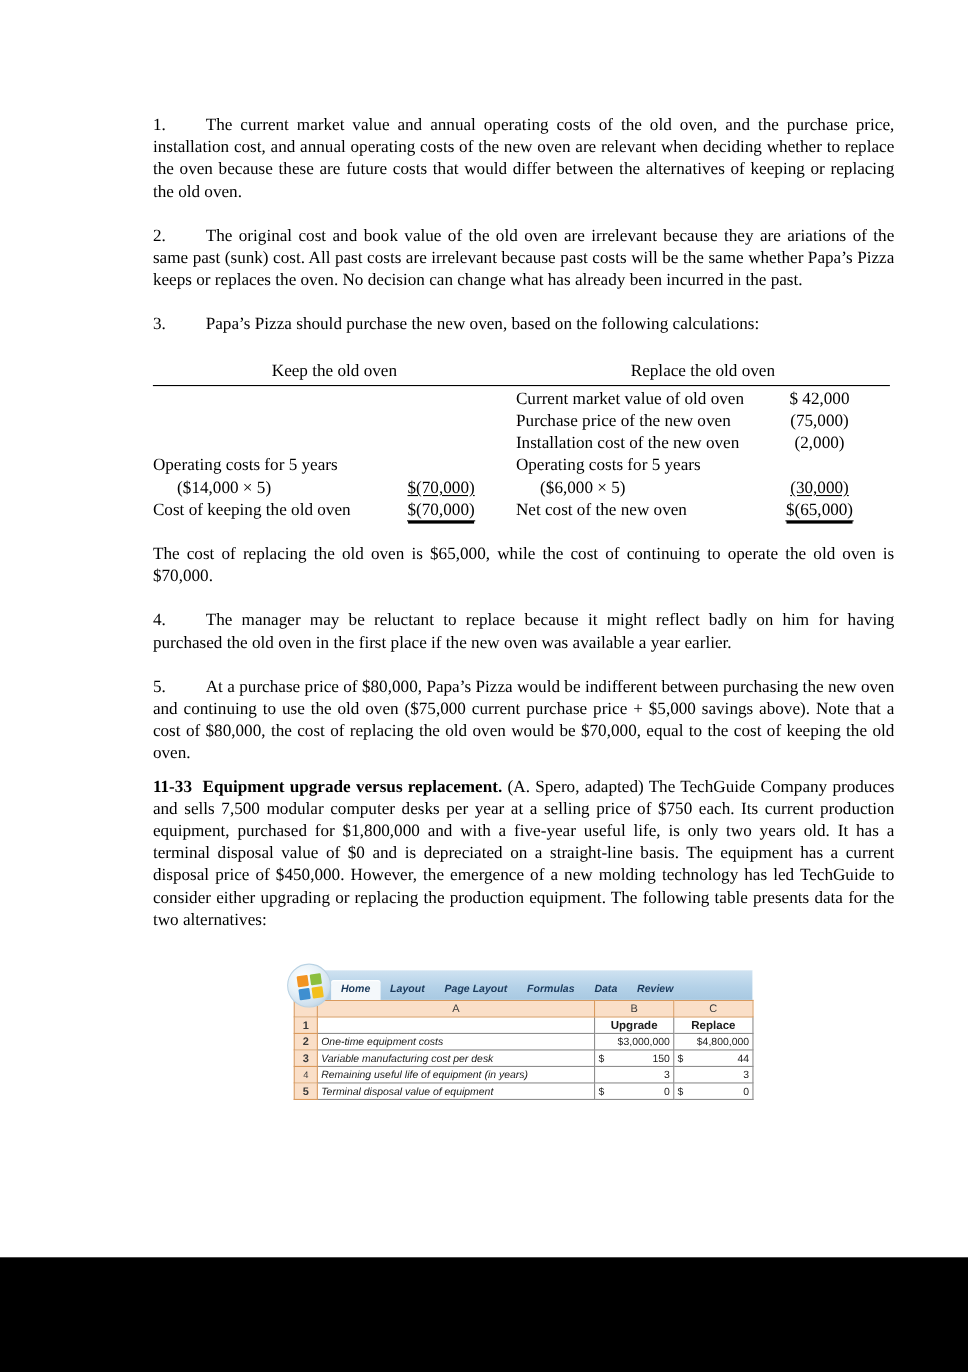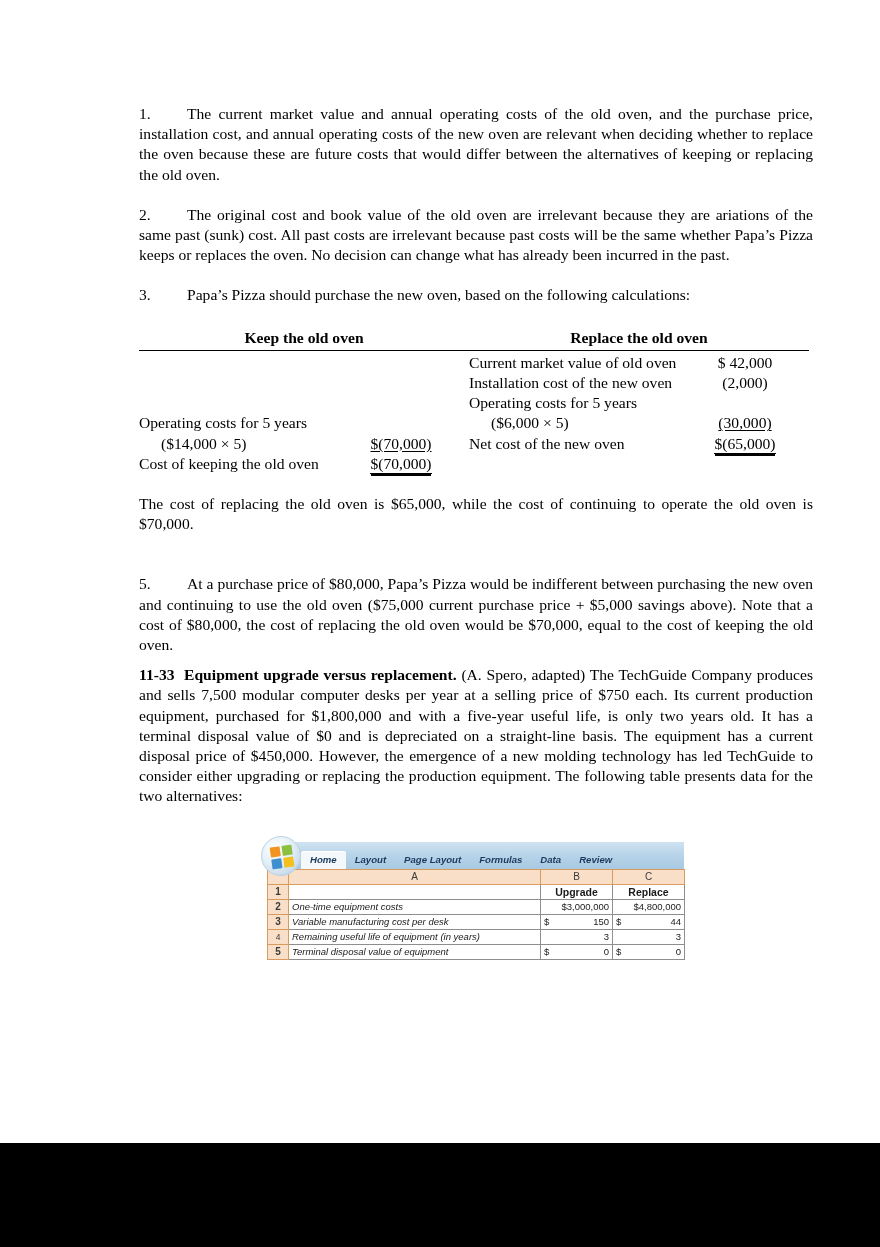--- a/index.html
+++ b/index.html
@@ -56,21 +56,21 @@
 
   
   .cmp {
     margin-top: 22px;
     width: 670px;
     font-size: 15.6px;
     line-height: 20.2px;
   }
   .cmp-head {
     display: flex;
-    font-weight: bold;
+    font-weight: normal;
   }
   .cmp-head .h-left,
   .cmp-head .h-right {
     text-align: center;
   }
   .cmp-head .h-left { width: 330px; }
   .cmp-head .h-right { width: 340px; }
   .cmp-rule {
     border-top: 1.4px solid #000;
     margin-top: 2px;
@@ -258,20 +258,24 @@
             <span class="amt"><span class="u-double">$(70,000)</span></span>
           </div>
         </div>
 
         <div class="col-right">
           <div class="crow">
             <span class="lbl">Current market value of old oven</span>
             <span class="amt">$ 42,000</span>
           </div>
           <div class="crow">
+            <span class="lbl">Purchase price of the new oven</span>
+            <span class="amt">(75,000)</span>
+          </div>
+          <div class="crow">
             <span class="lbl">Installation cost of the new oven</span>
             <span class="amt">(2,000)</span>
           </div>
           <div class="crow">
             <span class="lbl">Operating costs for 5 years</span>
             <span class="amt"></span>
           </div>
           <div class="crow">
             <span class="lbl indent-sub">($6,000 × 5)</span>
             <span class="amt"><span class="u-single">(30,000)</span></span>
@@ -282,20 +286,21 @@
           </div>
         </div>
 
       </div>
     </div>
 
     <div class="para-gap"></div>
     <p class="para">The cost of replacing the old oven is $65,000, while the cost of continuing to operate the old oven is $70,000.</p>
     <div class="para-gap"></div>
 
+    <p class="para"><span class="num-indent">4.</span><span>The manager may be reluctant to replace because it might reflect badly on him for having purchased the old oven in the first place if the new oven was available a year earlier.</span></p>
     <div class="para-gap"></div>
 
     <p class="para"><span class="num-indent">5.</span><span>At a purchase price of $80,000, Papa’s Pizza would be indifferent between purchasing the new oven and continuing to use the old oven ($75,000 current purchase price + $5,000 savings above). Note that a cost of $80,000, the cost of replacing the old oven would be $70,000, equal to the cost of keeping the old oven.</span></p>
     <div class="para-gap-sm"></div>
 
     <p class="para"><b>11-33</b>&nbsp;&nbsp;<b>Equipment upgrade versus replacement.</b> <span>(A. Spero, adapted) The TechGuide Company produces and sells 7,500 modular computer desks per year at a selling price of $750 each. Its current production equipment, purchased for $1,800,000 and with a five-year useful life, is only two years old. It has a terminal disposal value of $0 and is depreciated on a straight-line basis. The equipment has a current disposal price of $450,000. However, the emergence of a new molding technology has led TechGuide to consider either upgrading or replacing the production equipment. The following table presents data for the two alternatives:</span></p>
 
     <div class="xl">
 
       <div class="xl-ribbon">

